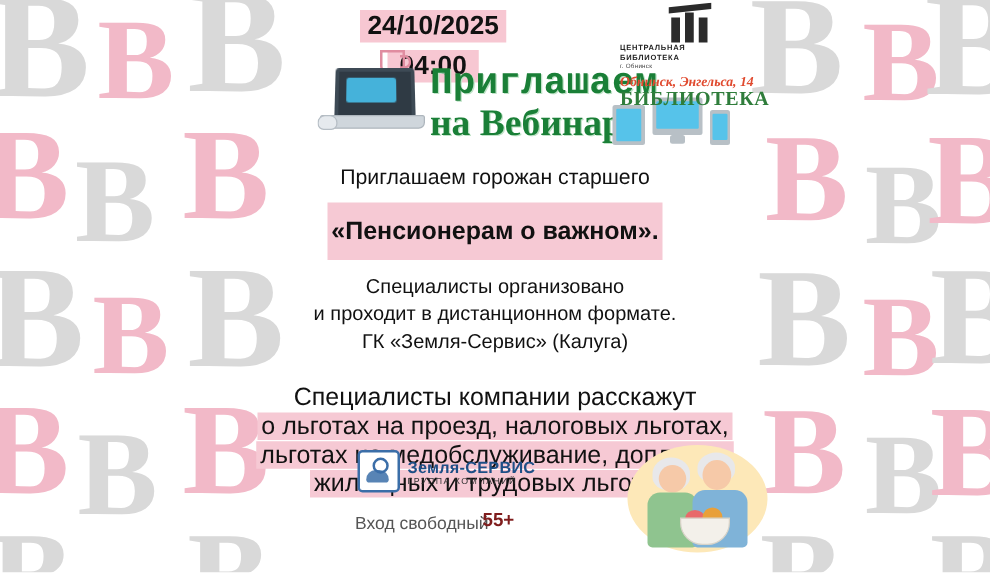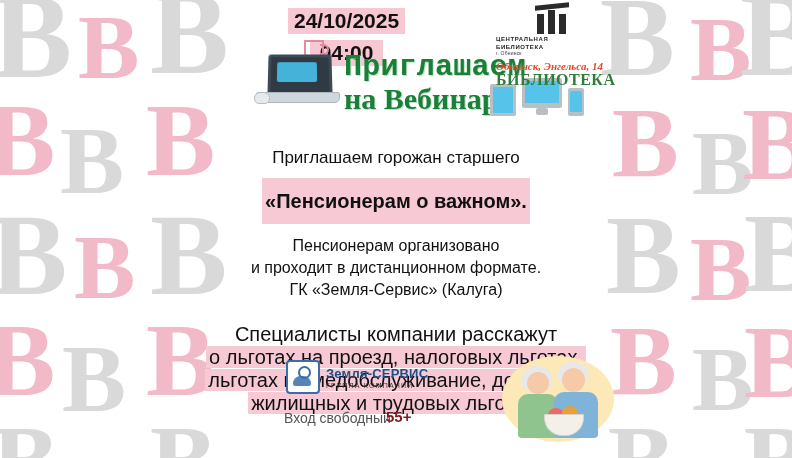--- a/index.html
+++ b/index.html
@@ -249,21 +249,21 @@
     z-index: 2;
     text-align: center;
     color: #111;
   }
   .para {
     font-size: 17px;
     line-height: 24px;
     margin: 0 auto;
   }
   .p-intro {
-    margin-top: 26px;
+    margin-top: 10px;
   }
   .hl {
     background: #f6c9d4;
     padding: 12px 3px;
     box-decoration-break: clone;
     -webkit-box-decoration-break: clone;
   }
   .p-topic {
     margin-top: 20px;
     font-size: 20px;
@@ -492,21 +492,21 @@
   <div class="body-text">
     <div class="para p-intro">
       <div>Приглашаем  горожан  старшего</div>
     </div>
 
     <div class="p-topic">
       <span class="hl">«Пенсионерам о важном».</span>
     </div>
 
     <div class="para p-org">
-      <div>Пенсионерам организовано</div>
+      <div>Специалисты организовано</div>
       <div>и проходит в дистанционном формате.</div>
       <div>ГК «Земля-Сервис» (Калуга)</div>
     </div>
 
     <div class="para p-spec">
       <div>Специалисты компании расскажут</div>
       <div><span class="hl-line">о льготах на проезд, налоговых льготах,</span></div>
       <div><span class="hl-line">льготах на медобслуживание, доплатах,</span></div>
       <div><span class="hl-line">жилищных и трудовых льготах.</span></div>
     </div>

